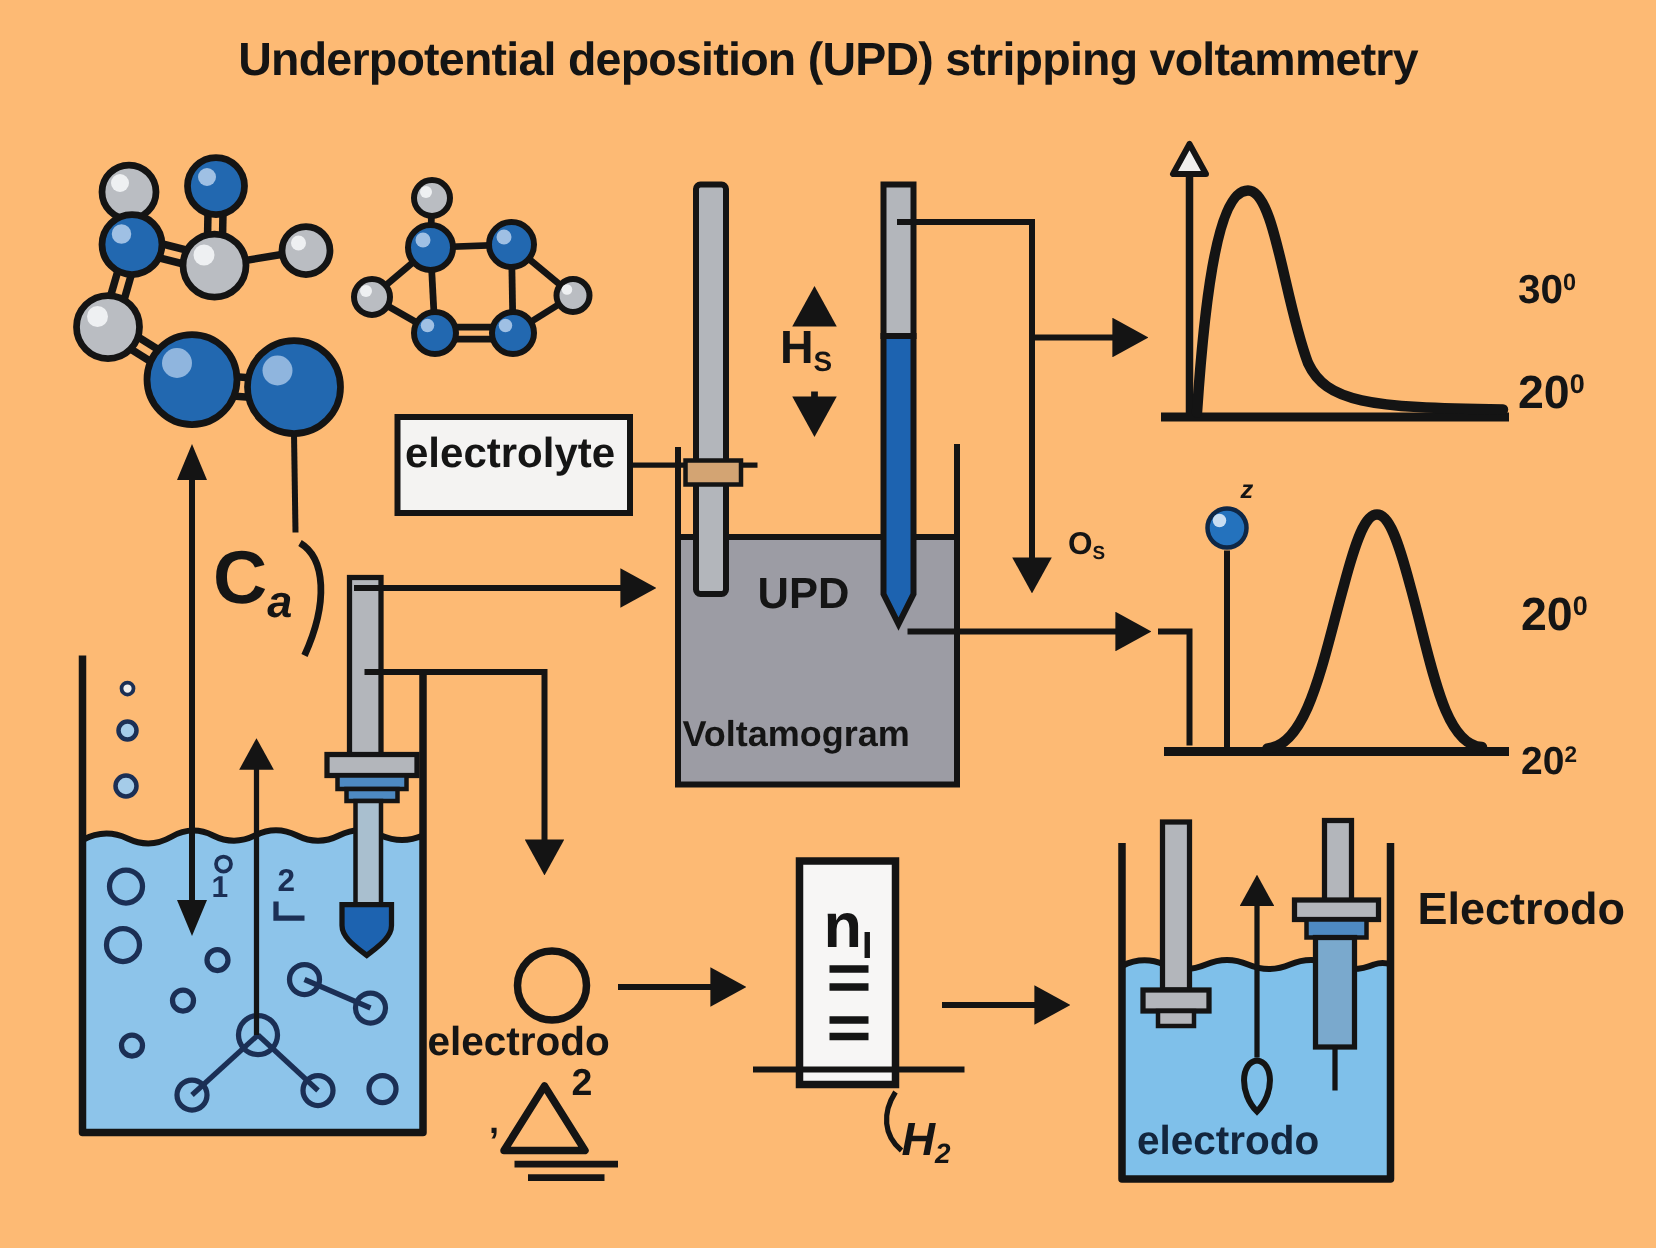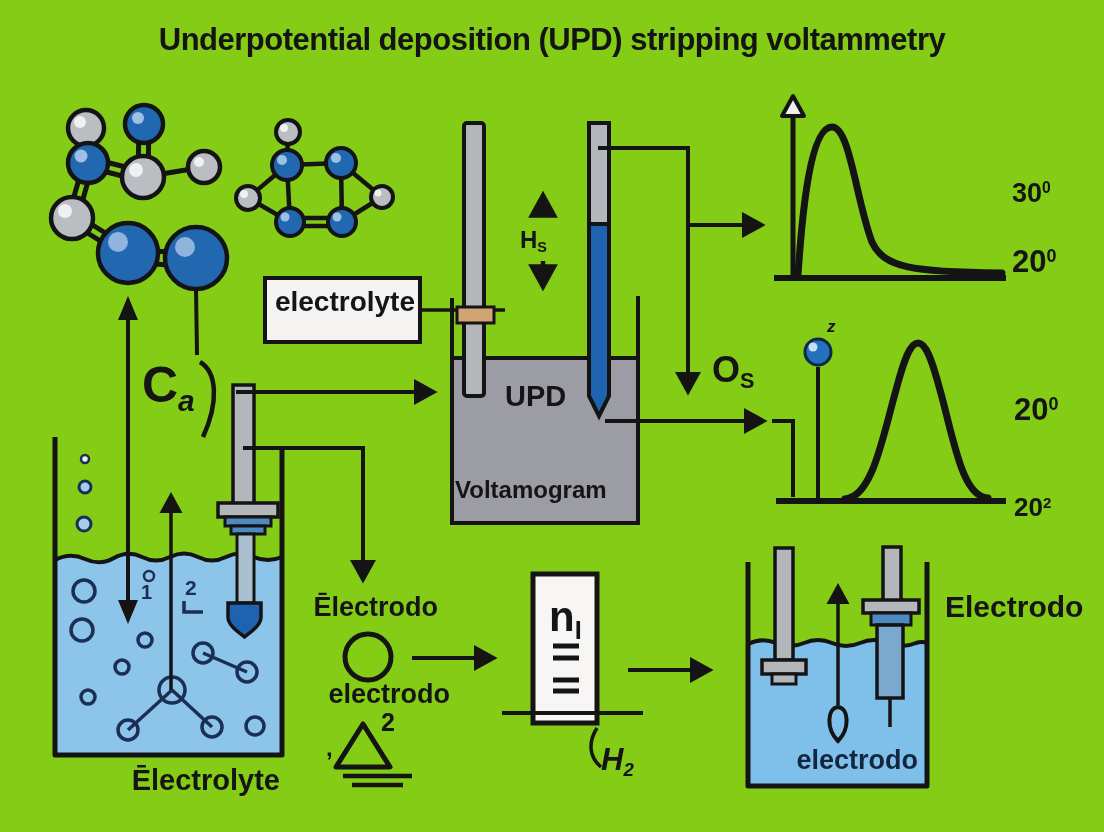--- a/index.html
+++ b/index.html
@@ -1,20 +1,20 @@
 <!DOCTYPE html>
 <html><head>
 <meta charset="utf-8">
 <style>
   html,body{margin:0;padding:0;background:#e4e3e1;}
-  .stage{position:relative;width:1104px;height:832px;background:#84cc16;overflow:hidden;
+  .stage{position:relative;width:1104px;height:832px;background:#fdba74;overflow:hidden;
          font-family:"Liberation Sans",sans-serif;margin:0 auto;}
   svg{position:absolute;left:0;top:0;}
   .t{position:absolute;font-weight:700;color:#151515;line-height:1;white-space:nowrap;}
-  .ctr{text-align:right;}
+  .ctr{text-align:left;}
   .sub{font-size:0.60em;vertical-align:-0.30em;font-weight:700;}
   .sup{font-size:0.58em;vertical-align:0.55em;font-weight:700;}
   .navy{color:#1b2f55;}
   .title{left:0;right:0;top:24px;text-align:center;font-size:31px;letter-spacing:-0.5px;color:#141414;}
 </style>
 </head>
 <body>
 
 <div class="stage">
 
@@ -228,42 +228,40 @@
     <path d="M597,728 C588,742 589,757 601,767" fill="none" stroke="#141414" stroke-width="3.5"></path>
   </g>
 
   <path d="M838,741 C826,729 827,708 838,707 C849,708 850,729 838,741 Z" fill="none" stroke="#141414" stroke-width="4"></path>
 </svg>
 
 <div class="t title">Underpotential deposition (UPD) stripping voltammetry</div>
 
 <div class="t ctr" style="left:270px;top:288px;width:145px;font-size:28px;"><span>electrolyte</span></div>
 
-<div class="t" style="left:520px;top:228px;font-size:24px;"><span>H</span><span class="sub">S</span></div>
+<div class="t" style="left:520px;top:216px;font-size:31px;"><span>H</span><span class="sub">S</span></div>
 
 <div class="t" style="left:505px;top:371px;font-size:29px;margin-top:11px;"><span>UPD</span></div>
 <div class="t ctr" style="left:455px;top:478px;width:144px;font-size:24px;"><span>Voltamogram</span></div>
 
-<div class="t" style="left:712px;top:352px;font-size:36px;"><span>O</span><span class="sub">S</span></div>
+<div class="t" style="left:712px;top:352px;font-size:21px;"><span>O</span><span class="sub">S</span></div>
 
 <div class="t" style="left:142px;top:360px;font-size:50px;"><span>C</span><span class="sub" style="font-style:italic;">a</span></div>
 
 <div class="t" style="left:1012px;top:180px;font-size:27px;"><span>30</span><span class="sup">0</span></div>
 <div class="t" style="left:1012px;top:246px;font-size:31px;"><span>20</span><span class="sup">0</span></div>
 <div class="t" style="left:1014px;top:394px;font-size:31px;"><span>20</span><span class="sup">0</span></div>
 <div class="t" style="left:1014px;top:494px;font-size:26px;"><span>20</span><span class="sup">2</span></div>
 
 <div class="t" style="left:827px;top:318px;font-size:17px;font-style:italic;"><span>z</span></div>
 
 <div class="t navy" style="left:141px;top:582px;font-size:20px;"><span>1</span></div>
 <div class="t navy" style="left:185px;top:577px;font-size:21px;"><span>2</span></div>
 
-<div class="t ctr" style="left:75px;top:766px;width:205px;font-size:29px;"><span>Ēlectrolyte</span></div>
-
-<div class="t ctr" style="left:278px;top:594px;width:160px;font-size:27px;"><span>Ēlectrodo</span></div>
+
 <div class="t ctr" style="left:285px;top:681px;width:165px;font-size:27px;"><span>electrodo</span></div>
 
 <div class="t" style="left:381px;top:710px;font-size:25px;"><span>2</span></div>
 <div class="t" style="left:326px;top:736px;font-size:24px;"><span>,</span></div>
 
 <div class="t" style="left:549px;top:596px;font-size:42px;"><span>n</span><span class="sub">I</span></div>
 
 <div class="t" style="left:601px;top:744px;font-size:31px;font-style:italic;"><span>H</span><span class="sub">2</span></div>
 
 <div class="t ctr" style="left:758px;top:747px;width:160px;font-size:27px;color:#13263e;"><span>electrodo</span></div>

